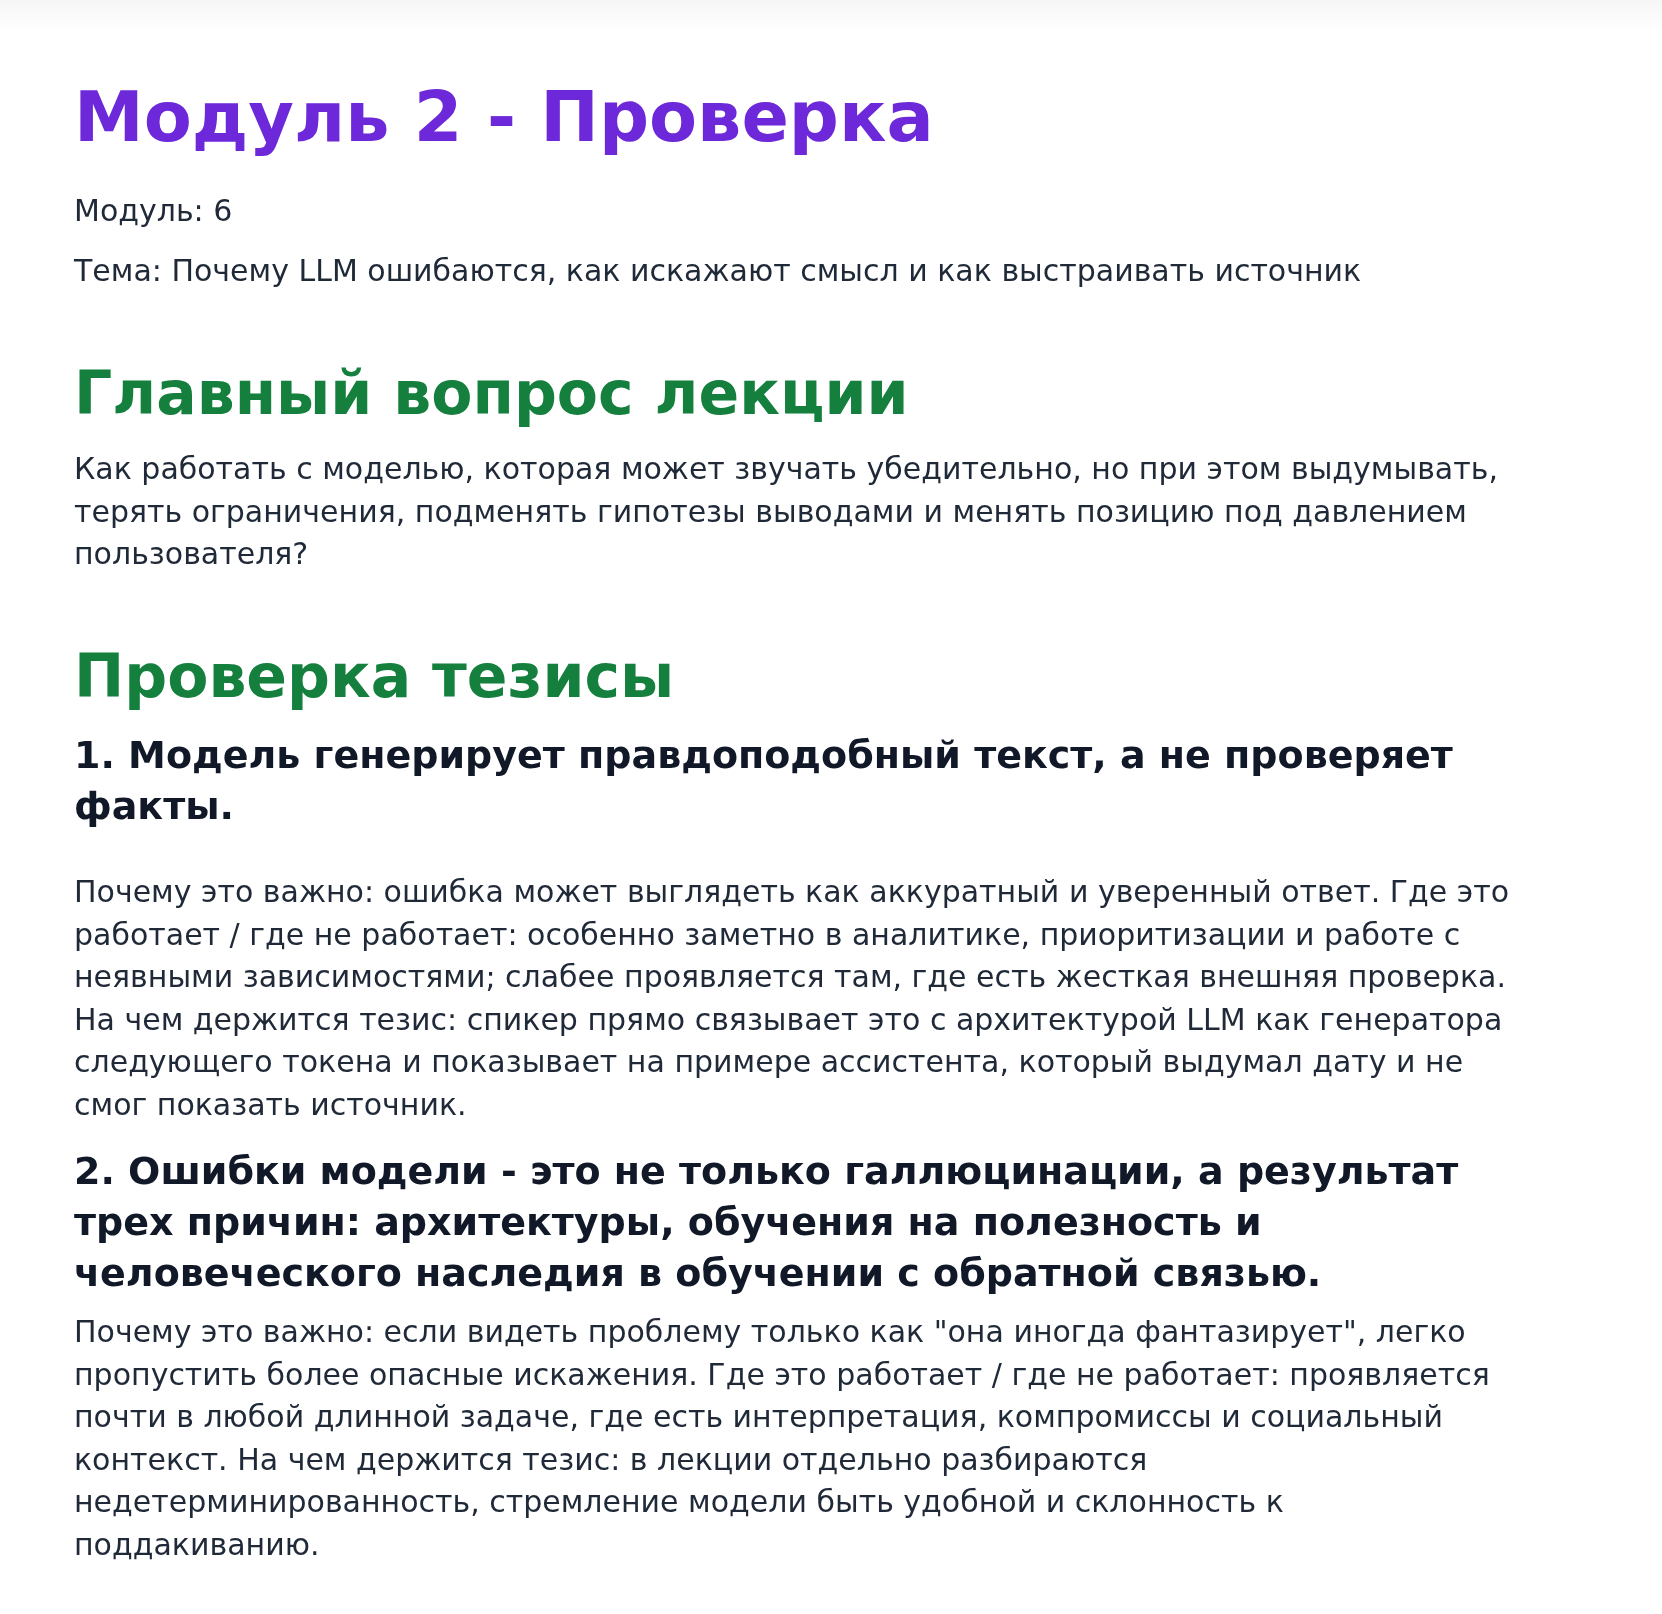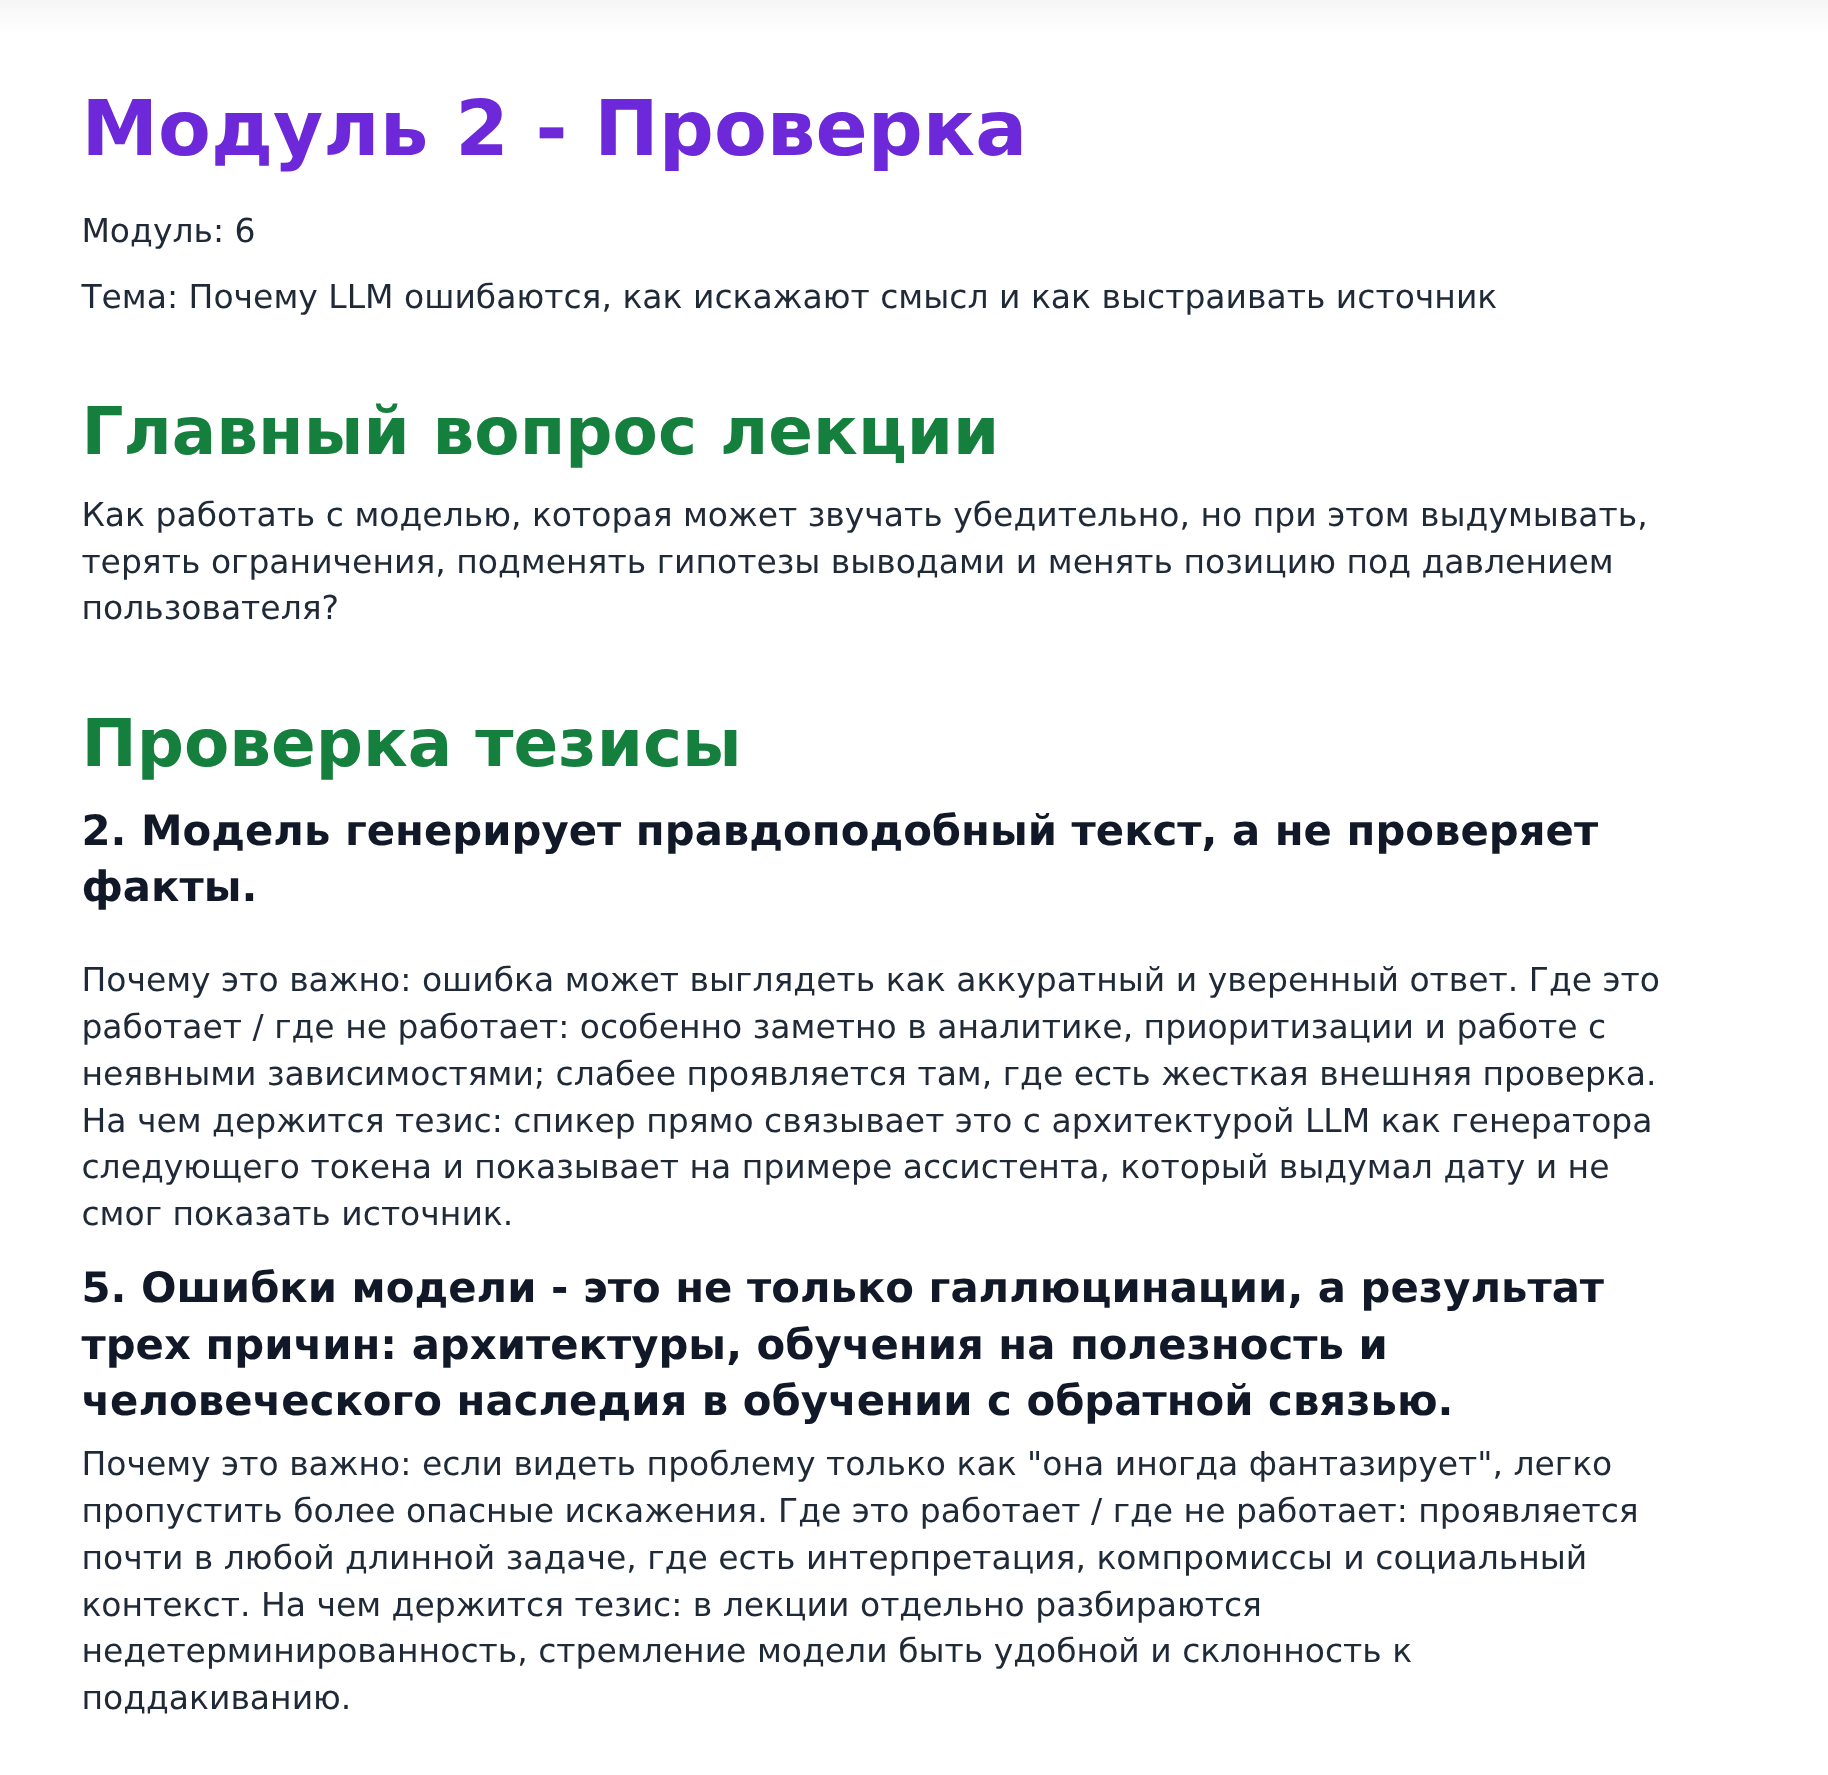--- a/index.html
+++ b/index.html
@@ -101,22 +101,22 @@
 
   <section>
     <h2 class="h2-question">Главный вопрос лекции</h2>
     <p class="para question-text">Как работать с моделью, которая может звучать убедительно, но при этом выдумывать, терять ограничения, подменять гипотезы выводами и менять позицию под давлением пользователя?</p>
   </section>
 
   <section>
     <h2 class="h2-theses">Проверка тезисы</h2>
 
     <article>
-      <h3 class="thesis1-title">2. Модель генерирует правдоподобный текст, а не проверяет факты.</h3>
+      <h3 class="thesis1-title">1. Модель генерирует правдоподобный текст, а не проверяет факты.</h3>
       <p class="para thesis1-body">Почему это важно: ошибка может выглядеть как аккуратный и уверенный ответ. Где это работает / где не работает: особенно заметно в аналитике, приоритизации и работе с неявными зависимостями; слабее проявляется там, где есть жесткая внешняя проверка. На чем держится тезис: спикер прямо связывает это с архитектурой LLM как генератора следующего токена и показывает на примере ассистента, который выдумал дату и не смог показать источник.</p>
     </article>
 
     <article>
-      <h3 class="thesis2-title">5. Ошибки модели - это не только галлюцинации, а результат трех причин: архитектуры, обучения на полезность и человеческого наследия в обучении с обратной связью.</h3>
+      <h3 class="thesis2-title">2. Ошибки модели - это не только галлюцинации, а результат трех причин: архитектуры, обучения на полезность и человеческого наследия в обучении с обратной связью.</h3>
       <p class="para thesis2-body">Почему это важно: если видеть проблему только как "она иногда фантазирует", легко пропустить более опасные искажения. Где это работает / где не работает: проявляется почти в любой длинной задаче, где есть интерпретация, компромиссы и социальный контекст. На чем держится тезис: в лекции отдельно разбираются недетерминированность, стремление модели быть удобной и склонность к поддакиванию.</p>
     </article>
   </section>
 </main>
 
 </body></html>

